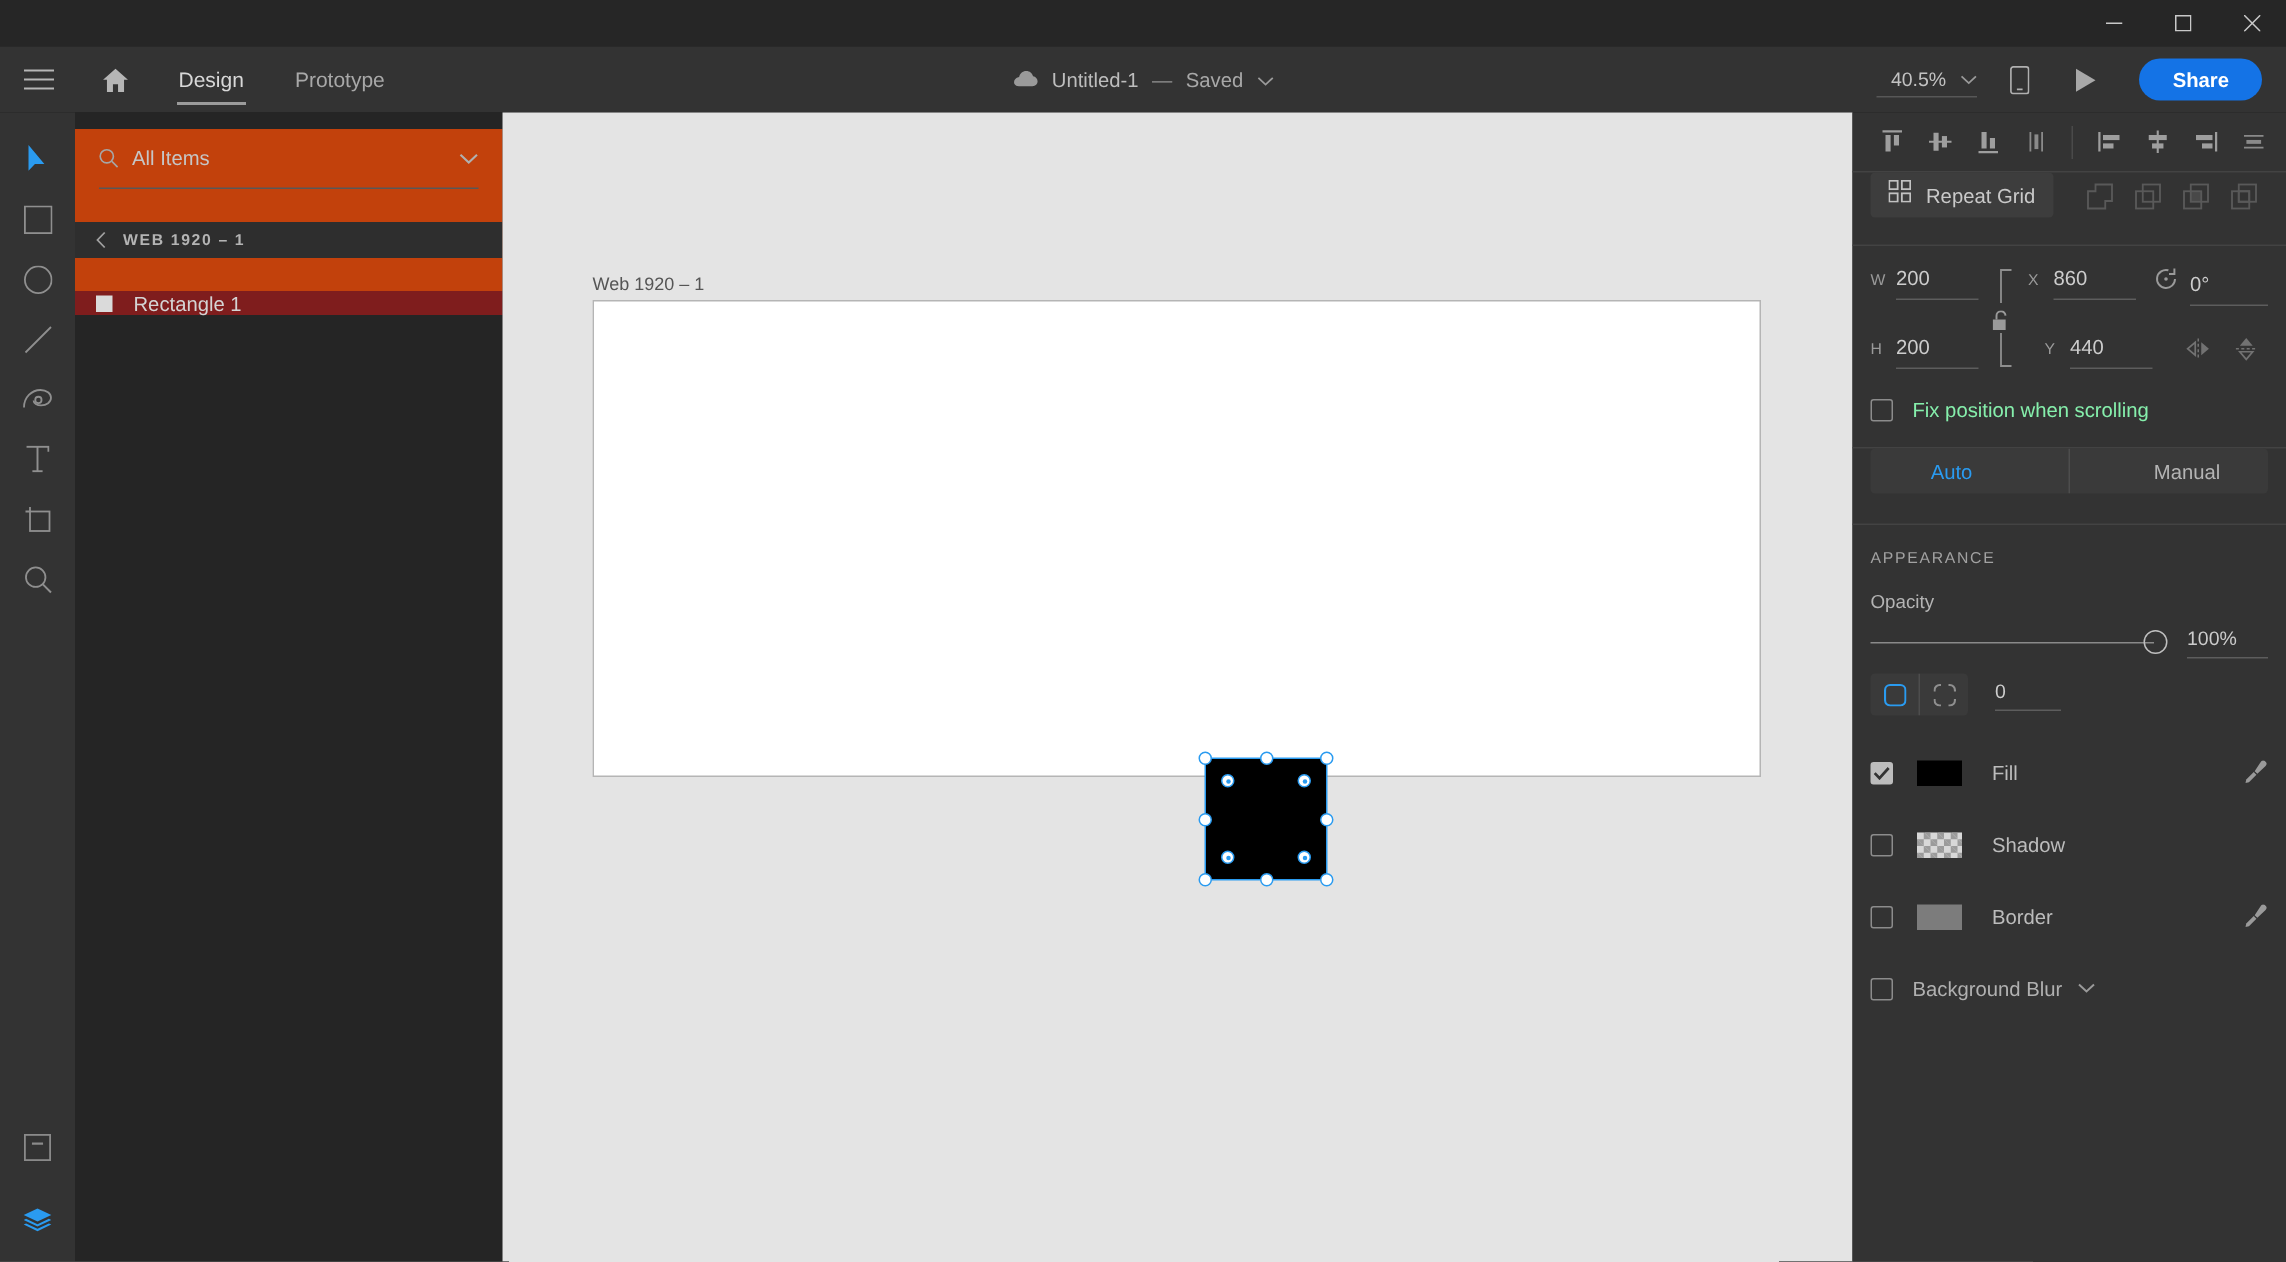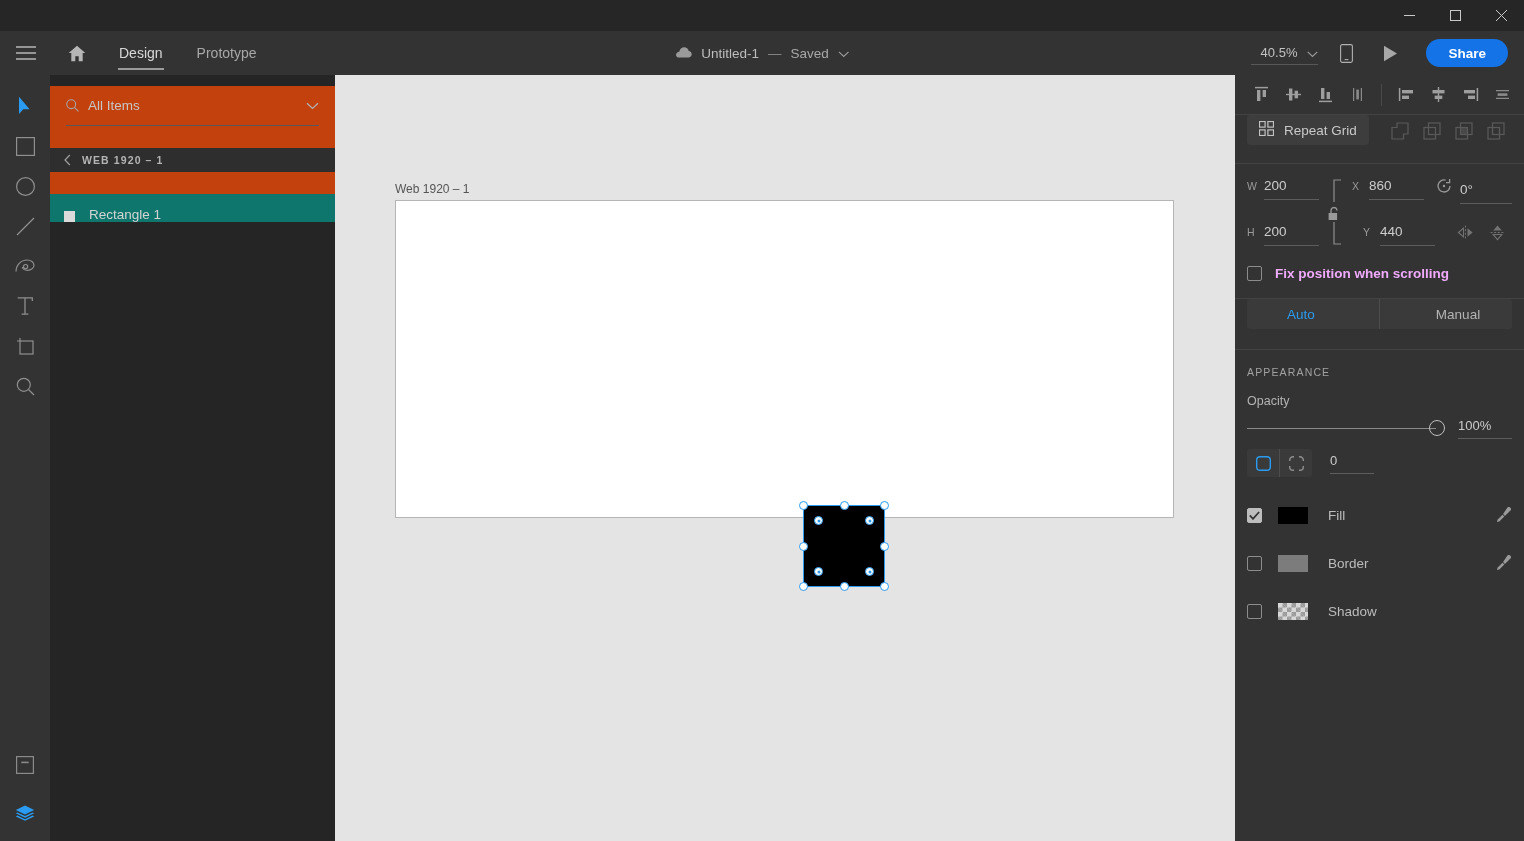--- a/index.html
+++ b/index.html
@@ -110,22 +110,22 @@
   .searchrow .chev { margin-left: auto; display: flex; }
   .grouprow {
     display: flex; align-items: center; height: 24px; padding-left: 14px;
     background: #2e2e2e; cursor: pointer;
   }
   .grouprow .back { margin-right: 11px; display: flex; }
   .grouplabel {
     font-size: 10.5px; color: #b4b4b4; letter-spacing: 1.1px; font-weight: bold;
   }
   .layerrow {
-    display: flex; align-items: flex-end; height: 28px; padding-left: 14px;
-    background: #0f766e; cursor: pointer;
+    display: flex; align-items: center; height: 16px; padding-left: 14px;
+    background: #7f1d1d; cursor: pointer;
   }
   .layerrow .swatch {
     width: 11px; height: 11px; background: #dadada; margin-right: 14px;
   }
   .layerrow .lname { font-size: 13.5px; color: #d4d4d4; }
 
   
   .canvas {
     position: absolute; left: 335px; top: 75px; width: 900px; height: 766px;
     background: #e4e4e4; overflow: hidden;
@@ -207,21 +207,21 @@
   .checkrow {
     display: flex; align-items: center; padding: 0 12px; height: 30px;
     margin-bottom: 10px;
   }
   .cbox {
     width: 15px; height: 15px; border: 1.4px solid #8c8c8c; border-radius: 2px;
     margin-right: 13px; cursor: pointer; background: transparent;
     display: flex; align-items: center; justify-content: center; flex: none;
   }
   .cbox.checked { background: #bdbdbd; border-color: #bdbdbd; }
-  .checkrow .ctext { font-size: 13.5px; color: #f0abfc; font-weight: bold; }
+  .checkrow .ctext { font-size: 13.5px; color: #86efac; }
 
   .sectiondiv { height: 1px; background: #434343; margin-top: 8px; }
 
   .sectionhead {
     display: flex; align-items: center; padding: 0 12px; height: 44px;
   }
   .sectionhead .shl {
     font-size: 10.5px; letter-spacing: 1.15px; color: #a2a2a2; font-weight: normal;
   }
   .toggle {
@@ -726,31 +726,40 @@
       <span class="eyedrop">
         <svg width="16" height="16" viewBox="0 0 16 16">
           <path d="M9.4 2.6l4 4M11.4 0.6a2 2 0 0 1 2.8 0l0.2 0.2a2 2 0 0 1 0 2.8L8.9 8.9 7.1 7.1z" fill="#9a9a9a"></path>
           <path d="M6.5 7.7l1.8 1.8-5 5L1 15l0.5-2.3z" fill="#9a9a9a"></path>
         </svg>
       </span>
     </div>
 
     <div class="proprow">
       <span class="cbox"></span>
+      <span class="swatch shadow"></span>
+      <span class="plabel">Shadow</span>
+    </div>
+
+    <div class="proprow">
+      <span class="cbox"></span>
       <span class="swatch border"></span>
       <span class="plabel">Border</span>
       <span class="eyedrop">
         <svg width="16" height="16" viewBox="0 0 16 16">
           <path d="M9.4 2.6l4 4M11.4 0.6a2 2 0 0 1 2.8 0l0.2 0.2a2 2 0 0 1 0 2.8L8.9 8.9 7.1 7.1z" fill="#9a9a9a"></path>
           <path d="M6.5 7.7l1.8 1.8-5 5L1 15l0.5-2.3z" fill="#9a9a9a"></path>
         </svg>
       </span>
     </div>
 
-    <div class="proprow">
+    <div class="bbrow">
       <span class="cbox"></span>
-      <span class="swatch shadow"></span>
-      <span class="plabel">Shadow</span>
-    </div>
-
+      <span class="plabel">Background Blur</span>
+      <span>
+        <svg width="12" height="8" viewBox="0 0 12 8">
+            <path d="M1 1.3L6 6 11 1.3" fill="none" stroke="#9a9a9a" stroke-width="1.3"></path>
+          </svg>
+      </span>
+    </div>
 
   </div>
 </div>
 
 </body></html>

